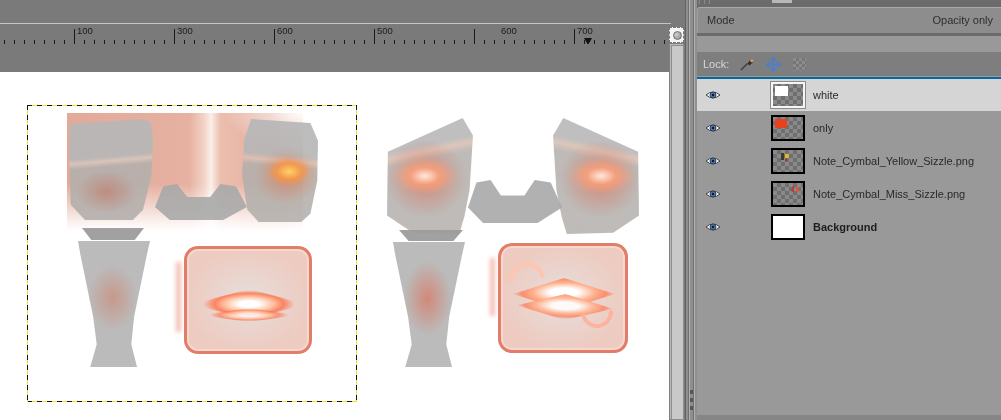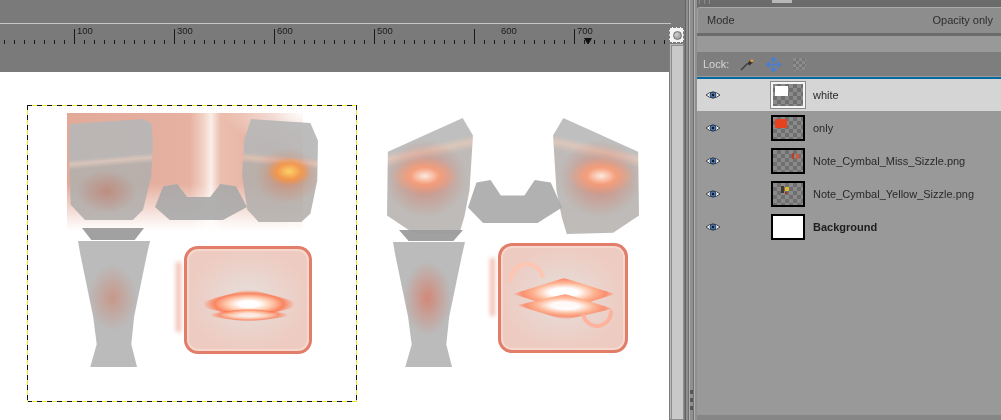--- a/index.html
+++ b/index.html
@@ -335,50 +335,50 @@
 
     <div class="lrow">
       <span class="eye-btn">
         <svg width="16" height="12" viewBox="0 0 16 12">
           <path d="M1 6 Q8 0 15 6 Q8 12 1 6 Z" fill="#f4f7fa" stroke="#444" stroke-width="1"></path>
           <circle cx="8" cy="6" r="3" fill="#4a78b0" stroke="#23344f" stroke-width="0.8"></circle>
           <circle cx="8" cy="6" r="1.2" fill="#101820"></circle>
         </svg>
       </span>
       <span class="thumb">
-        <span class="mini" style="left:19px;top:3px;width:2px;height:6px;background:#c03a28;transform:rotate(8deg);"></span>
-        <span class="mini" style="left:23px;top:4px;width:3px;height:5px;background:#cf5a40;"></span>
-      </span>
-      <span class="lname">Note_Cymbal_Miss_Sizzle.png</span>
-    </div>
-
-    <div class="lrow">
-      <span class="eye-btn">
-        <svg width="16" height="12" viewBox="0 0 16 12">
-          <path d="M1 6 Q8 0 15 6 Q8 12 1 6 Z" fill="#f4f7fa" stroke="#444" stroke-width="1"></path>
-          <circle cx="8" cy="6" r="3" fill="#4a78b0" stroke="#23344f" stroke-width="0.8"></circle>
-          <circle cx="8" cy="6" r="1.2" fill="#101820"></circle>
-        </svg>
-      </span>
-      <span class="thumb">
         <span class="mini" style="left:8px;top:3px;width:3px;height:7px;background:#3f3830;"></span>
         <span class="mini" style="left:12px;top:4px;width:4px;height:4px;background:#e2b82a;"></span>
         <span class="mini" style="left:12px;top:9px;width:2px;height:2px;background:#a83020;"></span>
       </span>
       <span class="lname">Note_Cymbal_Yellow_Sizzle.png</span>
     </div>
 
     <div class="lrow">
       <span class="eye-btn">
         <svg width="16" height="12" viewBox="0 0 16 12">
           <path d="M1 6 Q8 0 15 6 Q8 12 1 6 Z" fill="#f4f7fa" stroke="#444" stroke-width="1"></path>
           <circle cx="8" cy="6" r="3" fill="#4a78b0" stroke="#23344f" stroke-width="0.8"></circle>
           <circle cx="8" cy="6" r="1.2" fill="#101820"></circle>
         </svg>
       </span>
+      <span class="thumb">
+        <span class="mini" style="left:19px;top:3px;width:2px;height:6px;background:#c03a28;transform:rotate(8deg);"></span>
+        <span class="mini" style="left:23px;top:4px;width:3px;height:5px;background:#cf5a40;"></span>
+      </span>
+      <span class="lname">Note_Cymbal_Miss_Sizzle.png</span>
+    </div>
+
+    <div class="lrow">
+      <span class="eye-btn">
+        <svg width="16" height="12" viewBox="0 0 16 12">
+          <path d="M1 6 Q8 0 15 6 Q8 12 1 6 Z" fill="#f4f7fa" stroke="#444" stroke-width="1"></path>
+          <circle cx="8" cy="6" r="3" fill="#4a78b0" stroke="#23344f" stroke-width="0.8"></circle>
+          <circle cx="8" cy="6" r="1.2" fill="#101820"></circle>
+        </svg>
+      </span>
       <span class="thumb solid-white"></span>
       <span class="lname bold">Background</span>
     </div>
 
   </div>
 
   <div class="abs" id="panel-bottom"></div>
 </div>
 
 </body></html>

